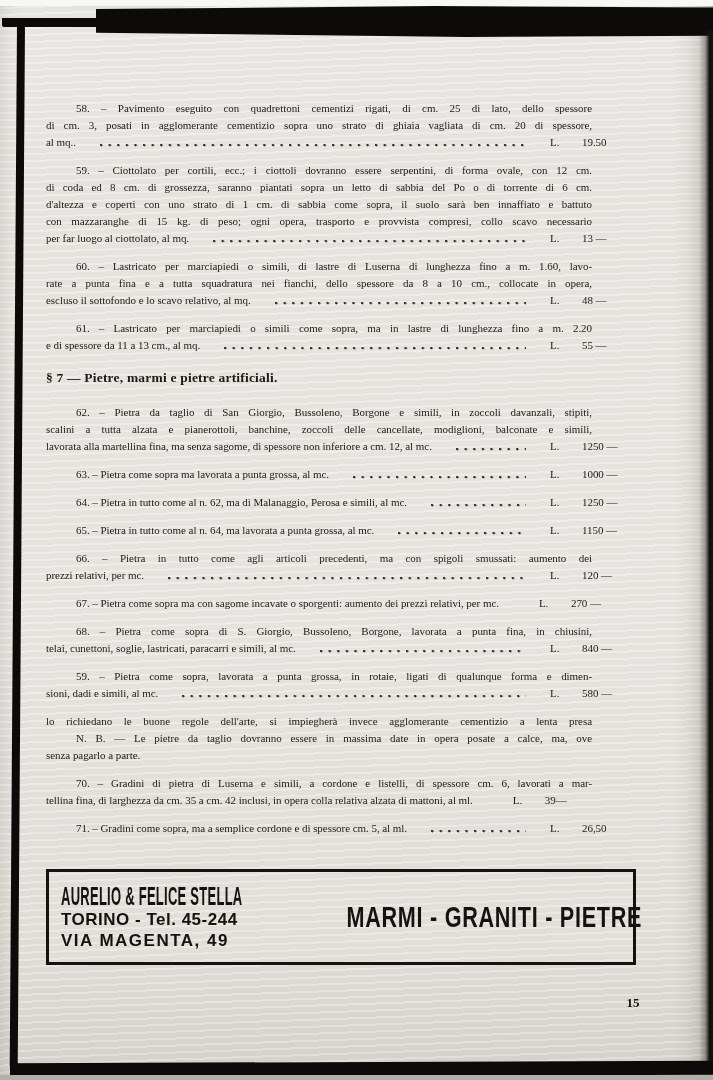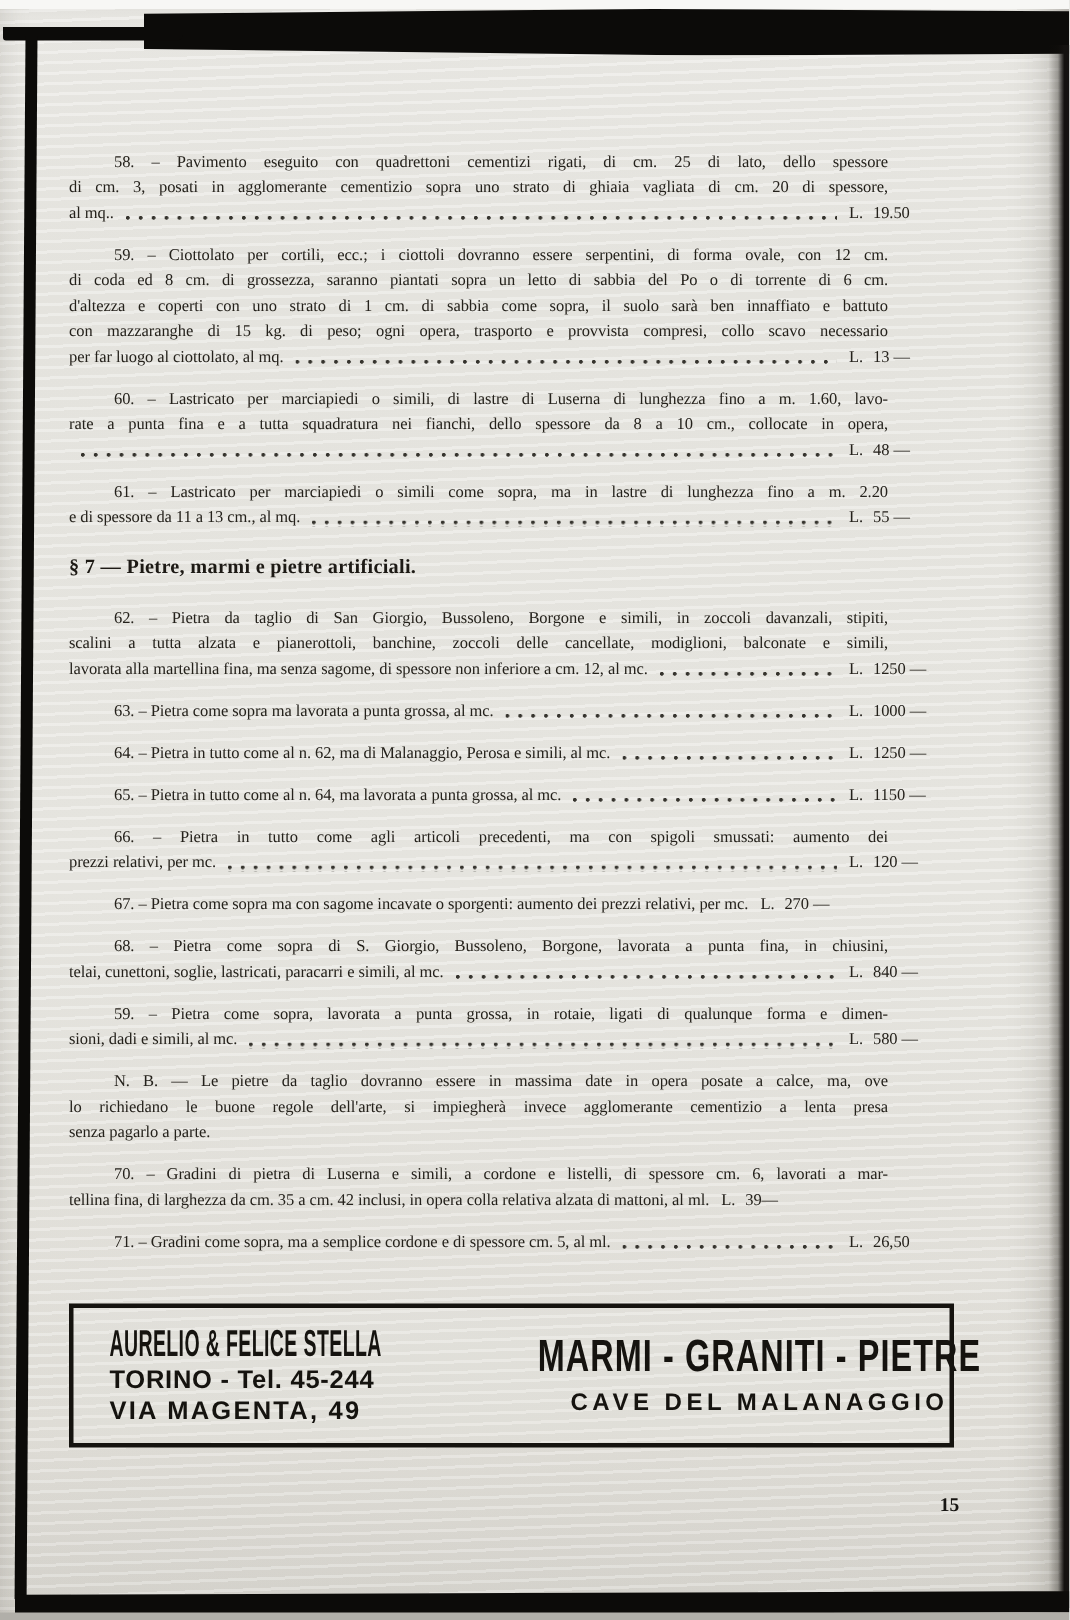--- a/index.html
+++ b/index.html
@@ -25,37 +25,37 @@
   .below-strip{position:absolute;left:0;right:0;top:1075px;height:5px;background:#b1afa9;}
 
   
   .content{position:absolute;left:46px;top:100px;width:594px;color:#24211b;
            font-size:11px;line-height:17px;letter-spacing:-0.05px;}
   .item,.nb{margin:0 12px 11px 0;}
   .jline{display:block;white-space:nowrap;overflow:hidden;height:17px;
          text-align:justify;text-align-last:justify;padding-right:36px;}
   .jline.plain{text-align:left;text-align-last:left;}
   .ind{text-indent:30px;}
-  .tailrow{display:flex;align-items:baseline;height:17px;}
+  .tailrow{display:flex;align-items:baseline;height:17px;gap:16px;}
   .tail{white-space:nowrap;overflow:hidden;flex:0 1 auto;}
   .tail.ind{text-indent:0;padding-left:30px;}
   .leader{flex:1 1 12px;min-width:8px;height:10px;align-self:flex-end;margin:0 8px 3px 8px;
           background-image:radial-gradient(circle at 1.2px 1.2px,#35332d 1.05px,rgba(0,0,0,0) 1.5px);
           background-size:8.6px 4px;background-repeat:repeat-x;background-position:left bottom;}
   .leader.none{background-image:none;flex:0 0 4px;min-width:0;margin:0 2px;}
   .cur{flex:0 0 16px;}
   .val{flex:0 0 46px;text-align:left;white-space:nowrap;}
   .heading{font-size:13.5px;font-weight:bold;margin:14px 0 16px 0;
            line-height:20px;letter-spacing:0.2px;color:#1d1a15;}
 
   
   .adbox{position:absolute;left:46px;top:869px;width:584px;height:90px;border:3px solid #15130f;
          display:flex;align-items:center;background:rgba(255,255,255,0.06);
          font-family:"Liberation Sans","DejaVu Sans",sans-serif;color:#15130f;}
-  .ad-left{width:228px;padding-left:24px;}
+  .ad-left{width:228px;padding-left:12px;}
   .ad-company{display:inline-block;font-weight:bold;font-size:25px;line-height:26px;white-space:nowrap;
               transform:scaleX(0.52);transform-origin:left center;letter-spacing:0.5px;}
   .ad-line2{font-weight:bold;font-size:17px;line-height:21px;letter-spacing:0.5px;}
   .ad-line3{font-weight:bold;font-size:17px;line-height:21px;letter-spacing:1.5px;}
   .ad-right{flex:1;text-align:center;}
   .ad-headline{display:inline-block;font-weight:bold;font-size:30px;line-height:32px;white-space:nowrap;
                transform:scaleX(0.72);transform-origin:center;letter-spacing:1px;}
   .ad-sub{font-weight:bold;font-size:16px;line-height:20px;letter-spacing:3px;margin-top:5px;white-space:nowrap;}
 
   .pagenum{position:absolute;left:616px;top:995px;width:34px;text-align:center;
@@ -90,20 +90,21 @@
         <span class="leader"></span>
         <span class="cur">L.</span>
         <span class="val">13 —</span>
       </span>
     </p>
 
     <p class="item">
       <span class="jline ind">60. – Lastricato per marciapiedi o simili, di lastre di Luserna di lunghezza fino a m. 1.60, lavo-</span>
       <span class="jline">rate a punta fina e a tutta squadratura nei fianchi, dello spessore da 8 a 10 cm., collocate in opera,</span>
       <span class="tailrow">
+        <span class="tail">escluso il sottofondo e lo scavo relativo, al mq.</span>
         <span class="leader"></span>
         <span class="cur">L.</span>
         <span class="val">48 —</span>
       </span>
     </p>
 
     <p class="item">
       <span class="jline ind">61. – Lastricato per marciapiedi o simili come sopra, ma in lastre di lunghezza fino a m. 2.20</span>
       <span class="tailrow">
         <span class="tail">e di spessore da 11 a 13 cm., al mq.</span>
@@ -186,22 +187,22 @@
       <span class="jline ind">59. – Pietra come sopra, lavorata a punta grossa, in rotaie, ligati di qualunque forma e dimen-</span>
       <span class="tailrow">
         <span class="tail">sioni, dadi e simili, al mc.</span>
         <span class="leader"></span>
         <span class="cur">L.</span>
         <span class="val">580 —</span>
       </span>
     </p>
 
     <p class="nb">
+      <span class="jline">lo richiedano le buone regole dell'arte, si impiegherà invece agglomerante cementizio a lenta presa</span>
       <span class="jline ind">N. B. — Le pietre da taglio dovranno essere in massima date in opera posate a calce, ma, ove</span>
-      <span class="jline">lo richiedano le buone regole dell'arte, si impiegherà invece agglomerante cementizio a lenta presa</span>
       <span class="jline plain">senza pagarlo a parte.</span>
     </p>
 
     <p class="item">
       <span class="jline ind">70. – Gradini di pietra di Luserna e simili, a cordone e listelli, di spessore cm. 6, lavorati a mar-</span>
       <span class="tailrow">
         <span class="tail">tellina fina, di larghezza da cm. 35 a cm. 42 inclusi, in opera colla relativa alzata di mattoni, al ml.</span>
         <span class="leader none"></span>
         <span class="cur">L.</span>
         <span class="val">39—</span>
@@ -220,21 +221,20 @@
   </div>
 
   <div class="adbox">
     <div class="ad-left">
       <span class="ad-company">AURELIO &amp; FELICE STELLA</span>
       <div class="ad-line2">TORINO - Tel. 45-244</div>
       <div class="ad-line3">VIA MAGENTA, 49</div>
     </div>
     <div class="ad-right">
       <span class="ad-headline">MARMI - GRANITI - PIETRE</span>
-      <div class="ad-sub">CAVE DEL MALANAGGIO</div>
     </div>
   </div>
 
   <div class="pagenum">15</div>
 
   <div class="edge-top-white"></div>
   <div class="band-top"></div>
   <div class="band-top-thin"></div>
   <div class="edge-left"></div>
   <div class="edge-right"></div>

